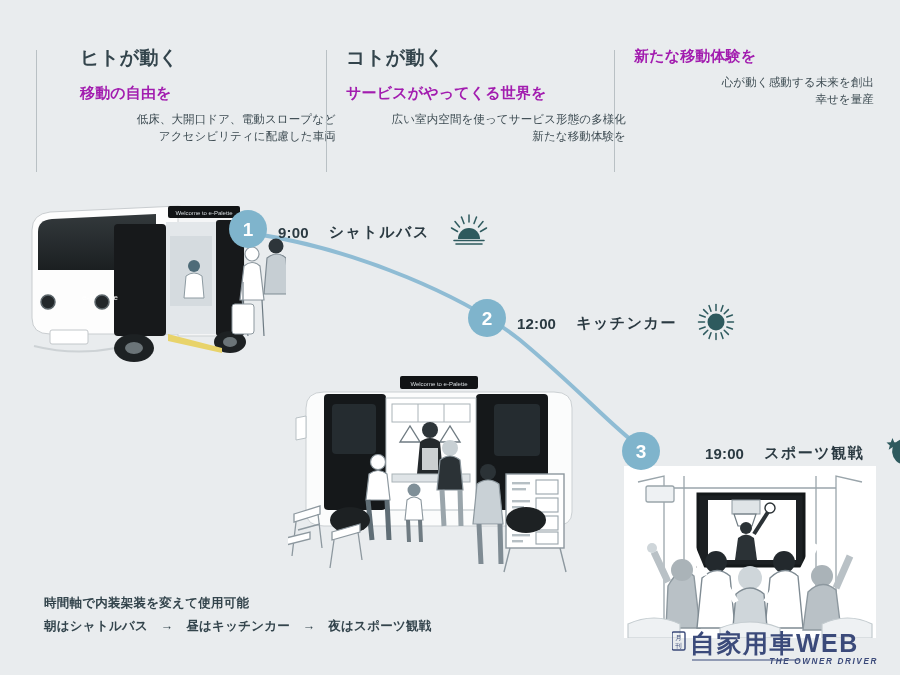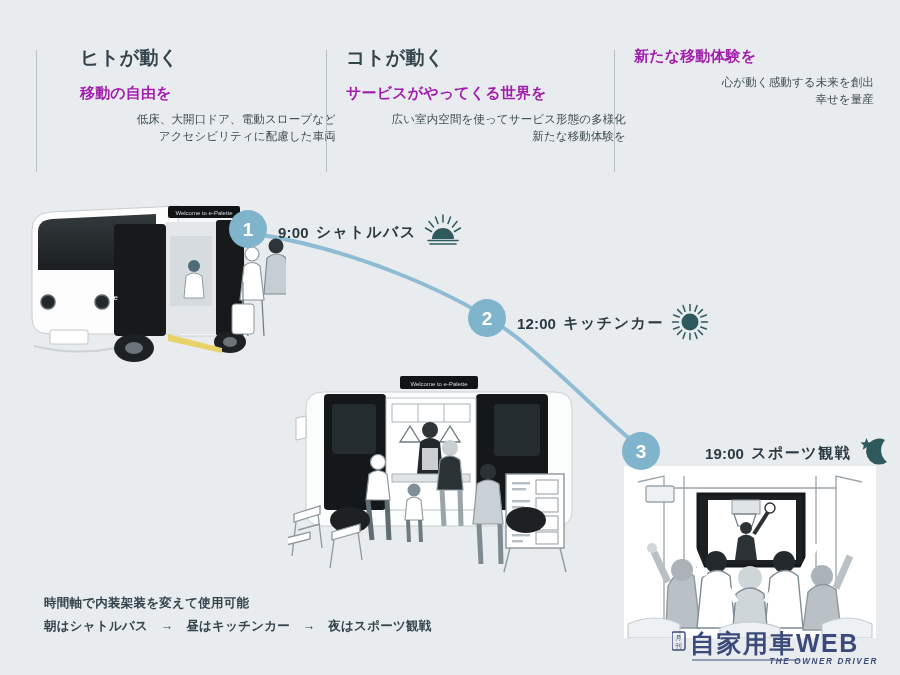--- a/index.html
+++ b/index.html
@@ -54,21 +54,21 @@
     background:#7fb4cc;
     color:#ffffff;
     font-size:19px;font-weight:700;
     display:flex;align-items:center;justify-content:center;
     line-height:1;
   }
   .step-label{
     position:absolute;
     font-size:15px;font-weight:700;color:#2b3a42;
     white-space:nowrap;letter-spacing:.06em;
-    display:flex;align-items:center;gap:7px;
+    display:flex;align-items:center;gap:20px;
   }
   .step-label .time{letter-spacing:.01em;}
   .step-label .name{letter-spacing:.1em;}
 
   .m1{left:229px;top:210px;}
   .l1{left:278px;top:214px;}
   .m2{left:468px;top:299px;}
   .l2{left:517px;top:303px;}
   .m3{left:622px;top:432px;}
   .l3{left:671px;top:436px;margin-left:34px;}

